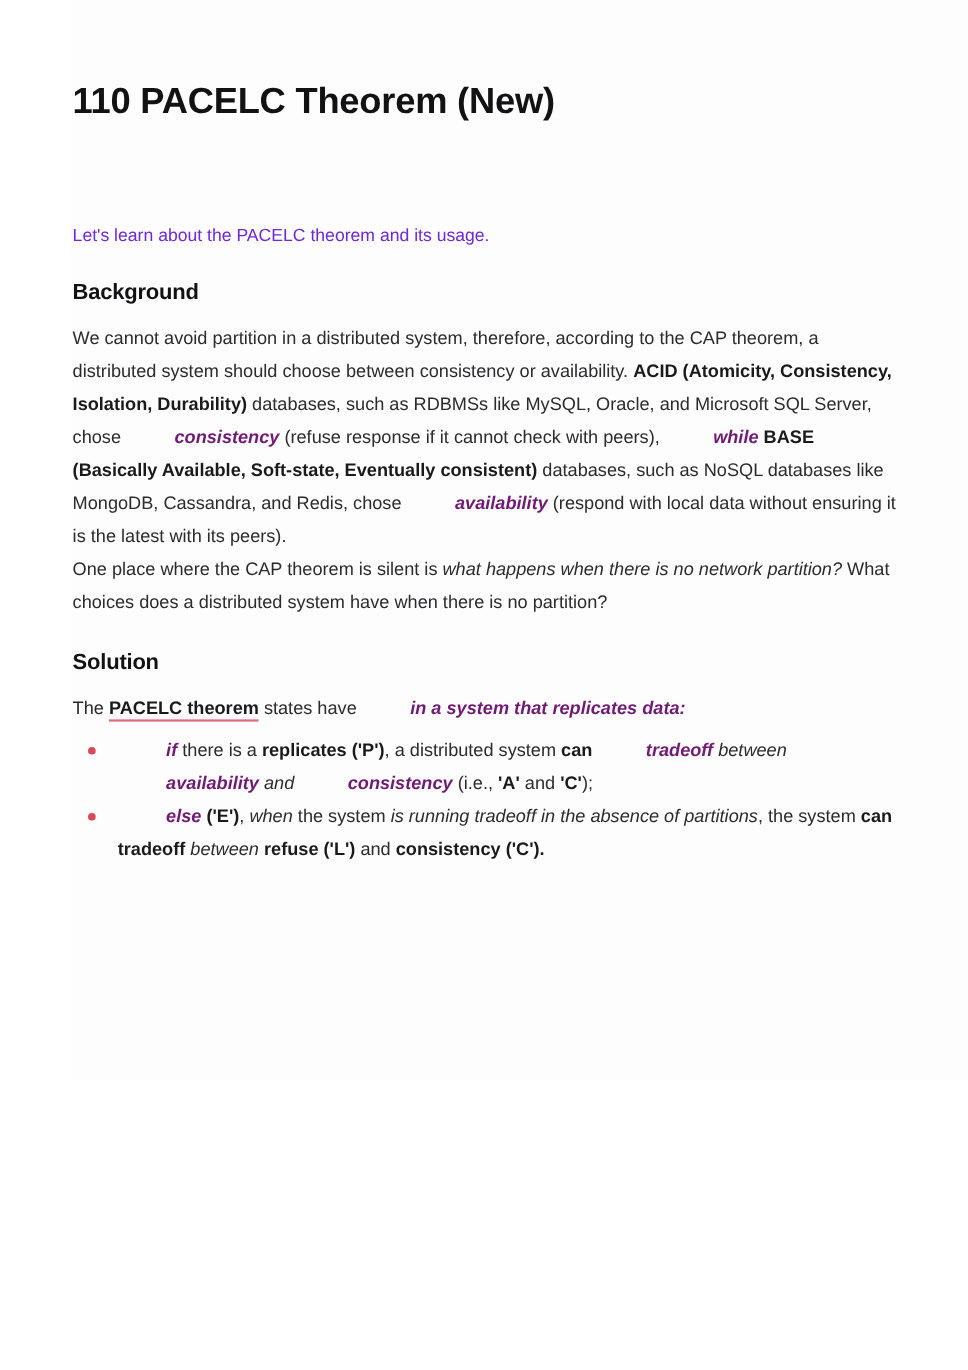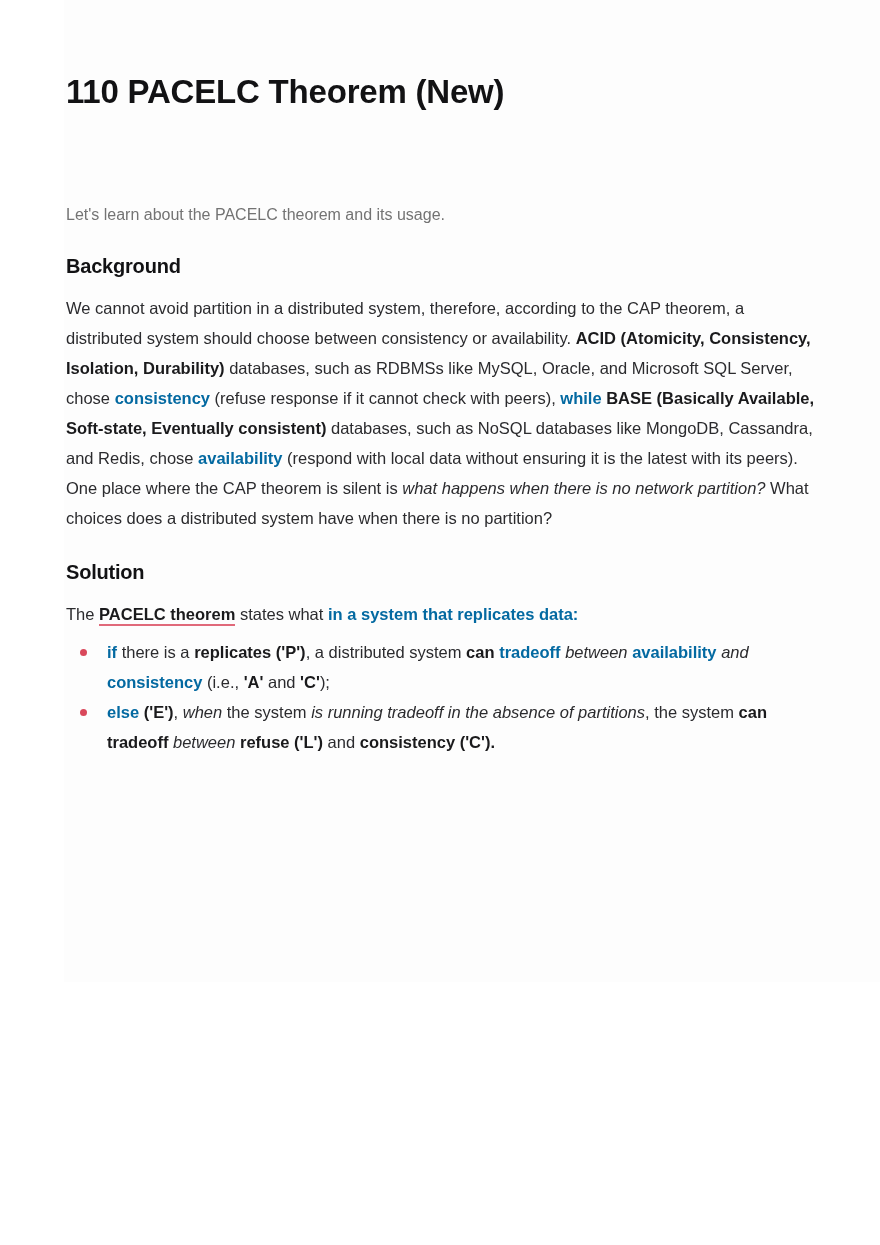--- a/index.html
+++ b/index.html
@@ -46,21 +46,21 @@
     letter-spacing: -0.2px;
     color: #121214;
     line-height: 1.2;
   }
 
   .intro-line {
     margin: 0;
     padding-top: 91px;
     font-size: 16px;
     line-height: 1.55;
-    color: #737373;
+    color: #6d28d9;
   }
 
   h2.section-heading {
     margin: 0;
     padding-top: 27px;
     font-size: 20px;
     font-weight: bold;
     letter-spacing: -0.2px;
     color: #121214;
     line-height: 1.25;
@@ -98,21 +98,21 @@
     left: 14px;
     top: 12px;
     width: 7px;
     height: 7px;
     border-radius: 50%;
     background: #d9485b;
   }
 
   b, strong { font-weight: bold; color: #1a1a1c; }
   i, em { font-style: italic; }
-  .bi { font-weight: bold; color: #0369a1; }
+  .bi { font-weight: bold; font-style: italic; color: #701a75; margin-left: 44px; }
 
   a.doc-link {
     color: #1a1a1c;
     font-weight: bold;
     text-decoration: none;
     border-bottom: 2px solid #e0697a;
     padding-bottom: 1px;
     text-align: center;
   }
 </style>
@@ -128,21 +128,21 @@
       <p class="intro-line">Let's learn about the PACELC theorem and its usage.</p>
 
       <h2 class="section-heading">Background</h2>
 
       <p class="body-par"><span>We cannot avoid partition in a distributed system, therefore, according to the CAP theorem, a distributed system should choose between consistency or availability. </span><b>ACID (Atomicity, Consistency, Isolation, Durability)</b><span> databases, such as RDBMSs like MySQL, Oracle, and Microsoft SQL Server, chose </span><span class="bi">consistency</span><span> (refuse response if it cannot check with peers), </span><span class="bi">while</span><span> </span><b>BASE (Basically Available, Soft-state, Eventually consistent)</b><span> databases, such as NoSQL databases like MongoDB, Cassandra, and Redis, chose </span><span class="bi">availability</span><span> (respond with local data without ensuring it is the latest with its peers).</span></p>
 
       <p class="body-par tight"><span>One place where the CAP theorem is silent is </span><i>what happens when there is no network partition?</i><span> What choices does a distributed system have when there is no partition?</span></p>
 
       <h2 class="section-heading">Solution</h2>
 
-      <p class="body-par"><span>The </span><a class="doc-link" href="#">PACELC theorem</a><span> states what </span><span class="bi">in a system that replicates data:</span></p>
+      <p class="body-par"><span>The </span><a class="doc-link" href="#">PACELC theorem</a><span> states have </span><span class="bi">in a system that replicates data:</span></p>
 
       <ul class="bullet-list">
 
         <li><span class="bi">if</span><span> there is a </span><b>replicates ('P')</b><span>, a distributed system </span><b>can </b><span class="bi">tradeoff</span><span> </span><i>between</i><span> </span><span class="bi">availability</span><span> </span><i>and</i><span> </span><span class="bi">consistency</span><span> (i.e., </span><b>'A'</b><span> and </span><b>'C'</b><span>);</span></li>
 
         <li><span class="bi">else</span><span> </span><b>('E')</b><span>, </span><i>when</i><span> the system </span><i>is running tradeoff in the absence of partitions</i><span>, the system </span><b>can tradeoff</b><span> </span><i>between</i><span> </span><b>refuse ('L')</b><span> and </span><b>consistency ('C').</b><span></span></li>
 
       </ul>
 
     </div>

